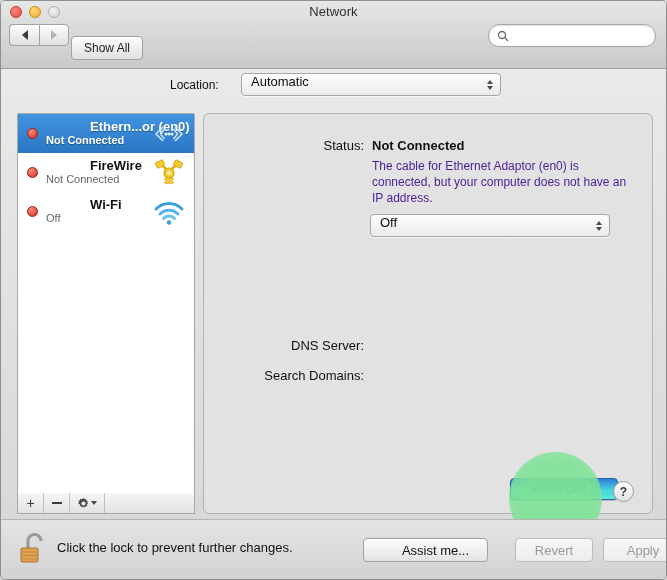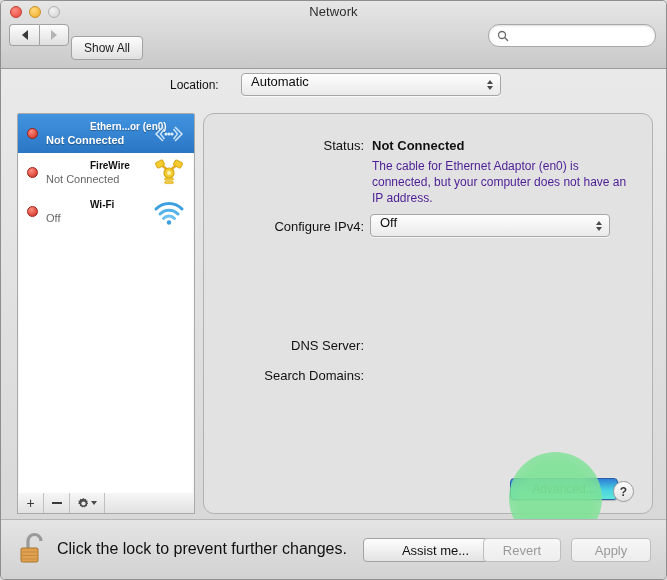--- a/index.html
+++ b/index.html
@@ -100,21 +100,21 @@
   }
   .svc.sel{
     background:linear-gradient(#4294e0,#2a76c4);
   }
   .dot{
     width:11px;height:11px;border-radius:50%;flex:none;
     background:radial-gradient(circle at 35% 28%,#ff8d80,#cc2a1d);
     border:1px solid #9c1e14;box-sizing:border-box;
   }
   .svctext{margin-left:8px;line-height:1.12;}
-  .svcname{font-size:10px;font-weight:bold;color:#111;padding-left:44px;}
+  .svcname{font-size:13px;font-weight:bold;color:#111;padding-left:44px;}
   .svcstat{font-size:11px;color:#666;}
   .svc.sel .svcname{color:#fff;text-shadow:0 1px 1px rgba(0,0,0,.35);}
   .svc.sel .svcstat{color:#fff;font-weight:bold;text-shadow:0 1px 1px rgba(0,0,0,.35);}
   .svcicon{position:absolute;right:8px;top:50%;transform:translateY(-50%);width:34px;height:30px;}
 
   .sidebar-toolbar{
     position:absolute;left:16px;top:492px;width:178px;height:21px;
     background:linear-gradient(#f6f6f6,#e2e2e2);
     border:1px solid #a9a9a9;box-sizing:border-box;border-top:none;
     display:flex;align-items:stretch;
@@ -124,21 +124,21 @@
     border-right:1px solid #c0c0c0;font-size:14px;color:#3a3a3a;
   }
   .stb.gear{width:34px;gap:1px;}
   .stb.filler{flex:1;border-right:none;}
   .minus{display:block;width:10px;height:1.6px;background:#3a3a3a;}
 
   
   .detail{
     position:absolute;left:202px;top:112px;width:450px;height:401px;
     background:#e2e2e2;border:1px solid #b2b2b2;box-sizing:border-box;
-    border-radius:11px;
+    border-radius:6px;
   }
   .field-label{
     position:absolute;text-align:right;font-size:13px;color:#111;
   }
   #status-label{left:0px;top:24px;width:160px;}
   #status-value{
     position:absolute;left:168px;top:24px;font-size:13px;font-weight:bold;color:#111;
   }
   #status-desc{
     position:absolute;left:168px;top:45px;width:255px;
@@ -172,29 +172,29 @@
     pointer-events:none;
   }
 
   
   .bottombar{
     position:absolute;left:0;bottom:0;width:100%;height:60px;
     border-top:1px solid #b5b5b5;box-sizing:border-box;
     background:linear-gradient(#e4e4e4,#d2d2d2);
   }
   .lockwrap{position:absolute;left:16px;top:8px;width:34px;height:38px;}
-  .locktext{position:absolute;left:56px;top:20px;font-size:16px;color:#111;}
+  .locktext{position:absolute;left:56px;top:20px;font-size:13px;color:#111;}
   .btn{
     position:absolute;height:24px;box-sizing:border-box;border-radius:4px;
     background:linear-gradient(#fdfdfd,#e3e3e3);
     border:1px solid #a2a2a2;
     display:flex;align-items:center;justify-content:center;
     font-size:13px;color:#111;
   }
-  .btn.disabled{color:#9a9a9a;background:linear-gradient(#f7f7f7,#ededed);border-color:#bdbdbd;}
+  .btn.disabled{color:#9a9a9a;background:linear-gradient(#f7f7f7,#ededed);border-color:#bdbdbd;margin-left:32px;}
   #assist-me-button{left:362px;top:18px;width:125px;padding-left:20px;}
   #revert-button{left:482px;top:18px;width:78px;}
   #apply-button{left:570px;top:18px;width:80px;}
 </style>
 </head>
 <body>
 
 <div class="window">
 
   <div class="titlebar">
@@ -313,21 +313,20 @@
       <span class="ar ar-d"></span>
     </div>
     <div class="stb filler"></div>
   </div>
 
   <div class="detail">
     <div class="field-label" id="status-label">Status:</div>
     <div id="status-value">Not Connected</div>
     <div id="status-desc">The cable for Ethernet Adaptor (en0) is connected, but your computer does not have an IP address.</div>
 
-    <div class="field-label" id="ipv4-label">Configure IPv4:</div>
     <div class="popup" id="ipv4-popup">
       <span class="pv">Off</span>
       <span class="arrows">
         <span class="ar ar-u"></span>
           <span class="ar ar-d"></span>
       </span>
     </div>
 
     <div class="field-label" id="dns-label">DNS Server:</div>
     <div class="field-label" id="search-domains-label">Search Domains:</div>

